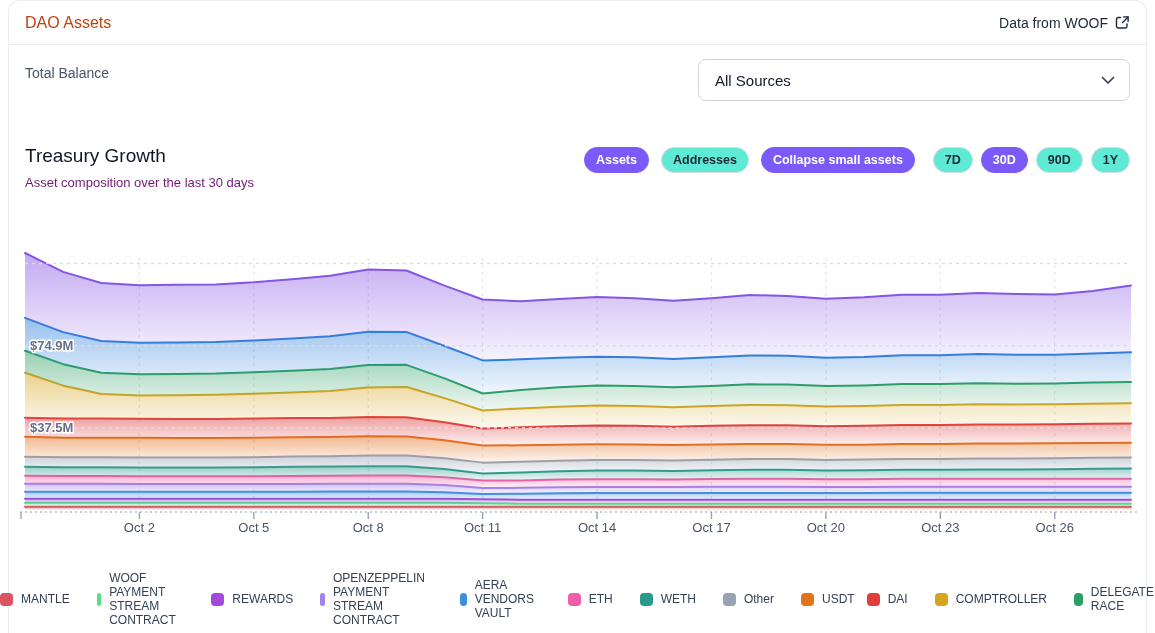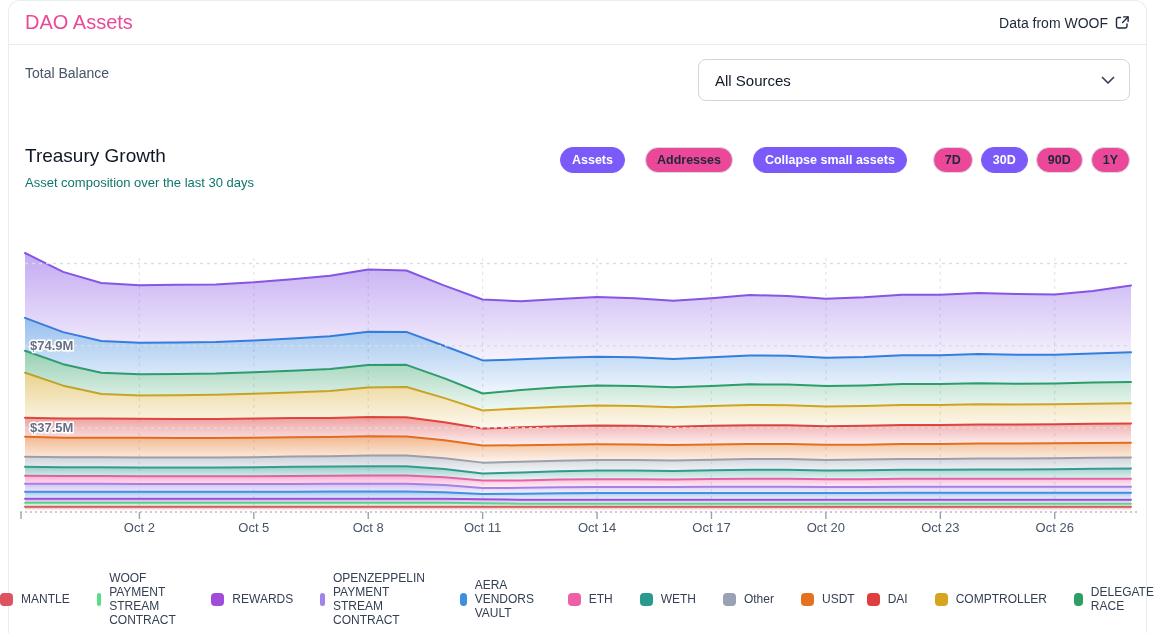--- a/index.html
+++ b/index.html
@@ -4,36 +4,36 @@
 <style>
   * { margin:0; padding:0; box-sizing:border-box; }
   html,body { width:1155px; height:633px; background:#fff; overflow:hidden;
               font-family:"Liberation Sans", sans-serif; color:#101828; }
   .card { position:absolute; left:8px; top:0; width:1139px; height:640px;
           background:#fff; border:1px solid #E9ECF1; border-bottom:none;
           border-radius:12px 12px 0 0; }
   
   .hdr { height:44px; display:flex; align-items:center; justify-content:space-between;
          padding:0 16px; border-bottom:1px solid #E8EAEE; }
-  .hdr-title { font-size:20px; color:#ec4899; }
+  .hdr-title { font-size:16px; color:#c2410c; }
   .hdr-link { display:flex; align-items:center; gap:7px; font-size:14px; color:#1D2939; cursor:pointer; }
   .hdr-link svg { display:block; }
   
   .balrow { display:flex; justify-content:space-between; align-items:flex-start; padding:14px 16px 0 16px; }
   .amount { font-size:24px; font-weight:700; color:#0D1526; letter-spacing:.2px; }
   .amount-label { font-size:14px; color:#475467; margin-top:6px; }
   .select { width:432px; height:42px; border:1px solid #D2D6DE; border-radius:8px;
             display:flex; align-items:center; justify-content:space-between;
             padding:0 14px 0 16px; font-size:15px; color:#101828; cursor:pointer; background:#fff; }
   
   .secrow { display:flex; justify-content:space-between; align-items:flex-start; padding:44px 16px 0 16px; }
   .sec-title { font-size:19px; color:#101828; }
-  .sec-sub { font-size:13px; color:#0f766e; margin-top:8px; }
-  .controls { display:flex; align-items:center; gap:20px; padding-top:2px; }
-  .btn { height:26px; border-radius:13px; border:1px solid #D5DAE1; background:#ec4899;
+  .sec-sub { font-size:13px; color:#701a75; margin-top:8px; }
+  .controls { display:flex; align-items:center; gap:12px; padding-top:2px; }
+  .btn { height:26px; border-radius:13px; border:1px solid #D5DAE1; background:#5eead4;
          color:#1D2939; font-weight:700; font-size:12.5px; padding:0 11px;
          display:flex; align-items:center; cursor:pointer; font-family:inherit; white-space:nowrap; }
   .btn.active { background:#7A5AF8; border-color:#7A5AF8; color:#fff; }
   .grp { display:flex; align-items:center; gap:8px; margin-left:6px; }
   
   .chart-wrap { position:absolute; left:0; top:240px; width:1155px; height:300px; }
   .chart-wrap svg { display:block; }
   
   .legend { position:absolute; left:0; top:571px; width:1155px; display:flex;
             flex-direction:row; gap:12px; }

